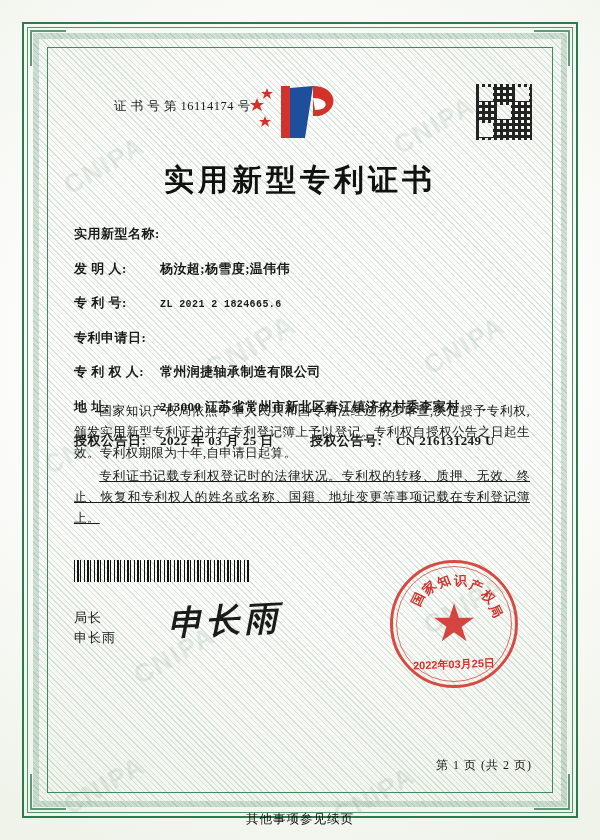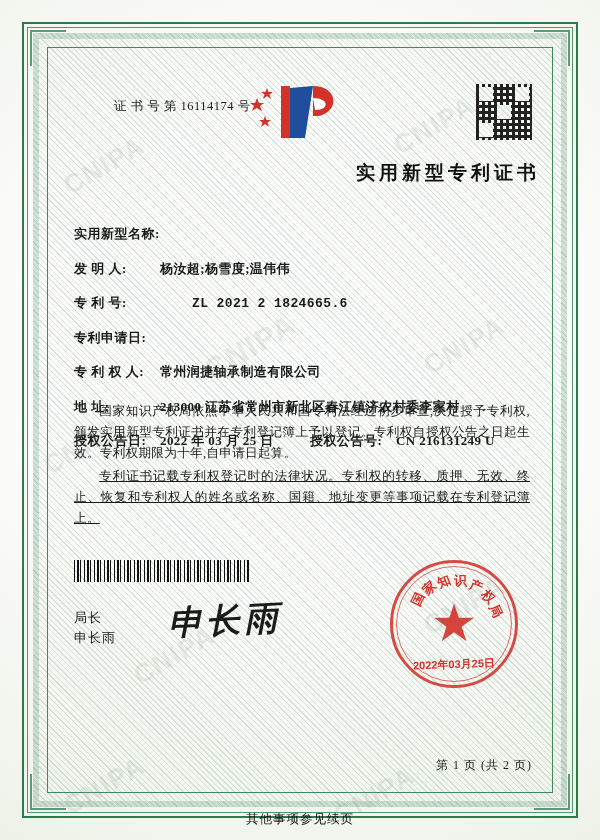--- a/index.html
+++ b/index.html
@@ -121,23 +121,23 @@
   .logo {
     position: absolute;
     left: 50%; top: 16px;
     transform: translateX(-50%);
     width: 110px; height: 74px;
   }
 
   .title {
     position: absolute;
     left: 0; right: 0; top: 100px;
-    text-align: right;
+    text-align: center;
     font-family: "Liberation Sans", "DejaVu Sans", sans-serif;
-    font-size: 19px;
+    font-size: 30px;
     font-weight: bold;
     letter-spacing: 4px;
     color: #111;
   }
 
   .fields {
     position: absolute;
     left: 14px; right: 10px; top: 165px;
   }
   .field-row {
@@ -152,22 +152,21 @@
     width: 86px;
     flex: 0 0 86px;
     letter-spacing: 0.5px;
   }
   .f-value {
     flex: 1 1 auto;
     letter-spacing: 0.4px;
   }
   .f-value.mono {
     font-family: "Liberation Mono", "DejaVu Sans Mono", monospace;
-    font-size: 13px;
-    margin-left: 32px;
+    font-size: 10px;
   }
 
   .paragraphs {
     position: absolute;
     left: 14px; right: 10px; top: 341px;
     font-size: 12.6px;
     line-height: 21px;
     text-align: justify;
     letter-spacing: 0.3px;
   }

